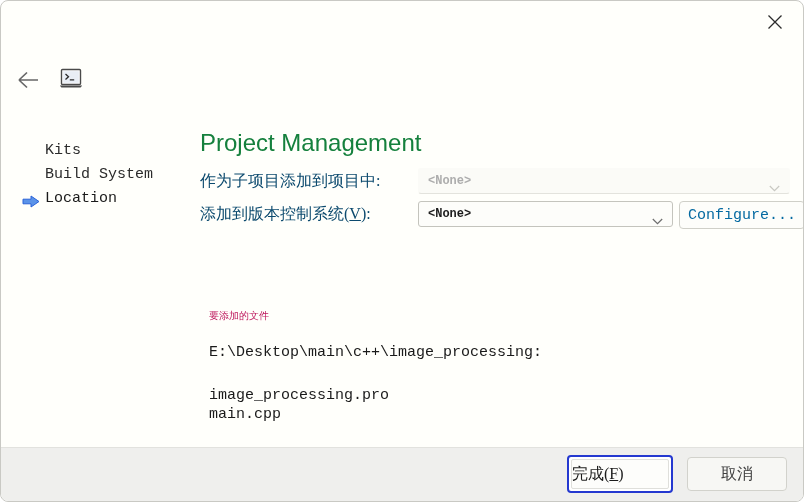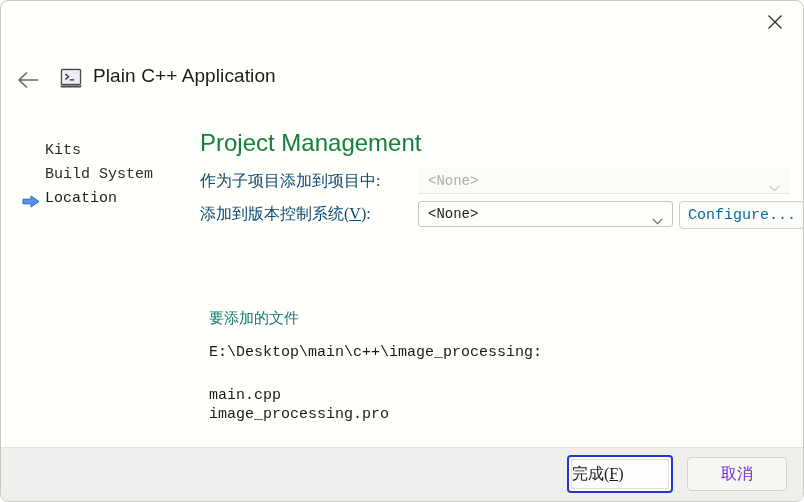--- a/index.html
+++ b/index.html
@@ -133,23 +133,24 @@
     height: 26px;
     box-sizing: border-box;
     border-radius: 3px;
     background: #fdfdfa;
     display: flex;
     align-items: center;
     cursor: pointer;
   }
   .combo .combo-text {
     font-family: "Liberation Mono", "DejaVu Sans Mono", monospace;
-    font-size: 14px;
+    font-size: 12px;
     padding-left: 9px;
     white-space: nowrap;
+    font-weight: bold;
   }
   .combo .chev {
     position: absolute;
     right: 9px;
     top: 9px;
     width: 11px;
     height: 7px;
   }
 
   .combo.enabled {
@@ -187,22 +188,22 @@
     cursor: pointer;
     padding: 0;
   }
 
   
   .files-heading {
     position: absolute;
     left: 208px;
     top: 308px;
     font-family: "Liberation Serif", "DejaVu Serif", serif;
-    font-size: 15px;
-    color: #0f766e;
+    font-size: 10px;
+    color: #be185d;
     white-space: nowrap;
   }
   .files-path {
     position: absolute;
     left: 208px;
     top: 343px;
     font-family: "Liberation Mono", "DejaVu Sans Mono", monospace;
     font-size: 15px;
     color: #1a1a1a;
     white-space: nowrap;
@@ -266,21 +267,21 @@
     left: 686px;
     top: 9px;
     width: 100px;
     height: 34px;
     box-sizing: border-box;
     border: 1px solid #d2d2cc;
     border-radius: 4px;
     background: #f7f7f4;
     font-family: "Liberation Serif", "DejaVu Serif", serif;
     font-size: 16px;
-    color: #6d28d9;
+    color: #404040;
     display: flex;
     align-items: center;
     justify-content: center;
     cursor: pointer;
     padding: 12px;
   }
 
   
   .watermark {
     position: absolute;
@@ -317,21 +318,20 @@
     <div class="wiz-icon">
       <svg width="26" height="24" viewBox="0 0 26 24">
         <rect x="2.5" y="2.5" width="19" height="15" rx="1" fill="#ffffff" stroke="#4a4a4a" stroke-width="1.4"></rect>
         <rect x="4.2" y="4.2" width="15.6" height="11.6" fill="#e9eef5"></rect>
         <path d="M6.5 7 L9.5 9.8 L6.5 12.6" stroke="#2a2a2a" stroke-width="1.3" fill="none"></path>
         <path d="M10.8 12.8 L15.2 12.8" stroke="#2a2a2a" stroke-width="1.3"></path>
         <path d="M0.8 18.6 L23.2 18.6 L21.6 20.4 L2.4 20.4 Z" fill="#4a4a4a"></path>
       </svg>
     </div>
 
-    <div class="wiz-title">Plain C++ Application</div>
   </div>
 
   <div class="steps">
 
 
     <div class="step">
       <span>Kits</span>
     </div>
 
     <div class="step">
@@ -373,22 +373,22 @@
           <path d="M0.8 1 L5.5 5.6 L10.2 1" stroke="#6d6d6d" stroke-width="1.2" fill="none"></path>
         </svg>
       </span>
     </div>
     <button class="btn-configure">Configure...</button>
   </div>
 
   <div class="files-heading">要添加的文件</div>
   <div class="files-path">E:\Desktop\main\c++\image_processing:</div>
   <div class="files-list">
+    <div>image_processing.pro</div>
     <div>main.cpp</div>
-    <div>image_processing.pro</div>
   </div>
 
   <div class="footer">
     <div class="btn-finish-wrap">
       <div class="btn-finish">
         <span>完成(</span>
           <span class="mn">F</span>
           <span>)</span>
       </div>
     </div>

